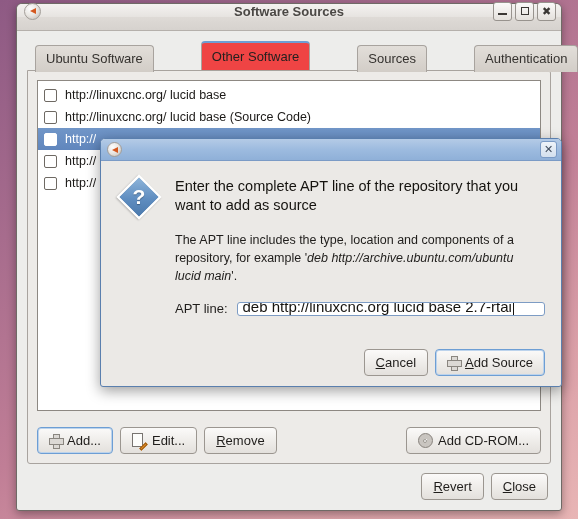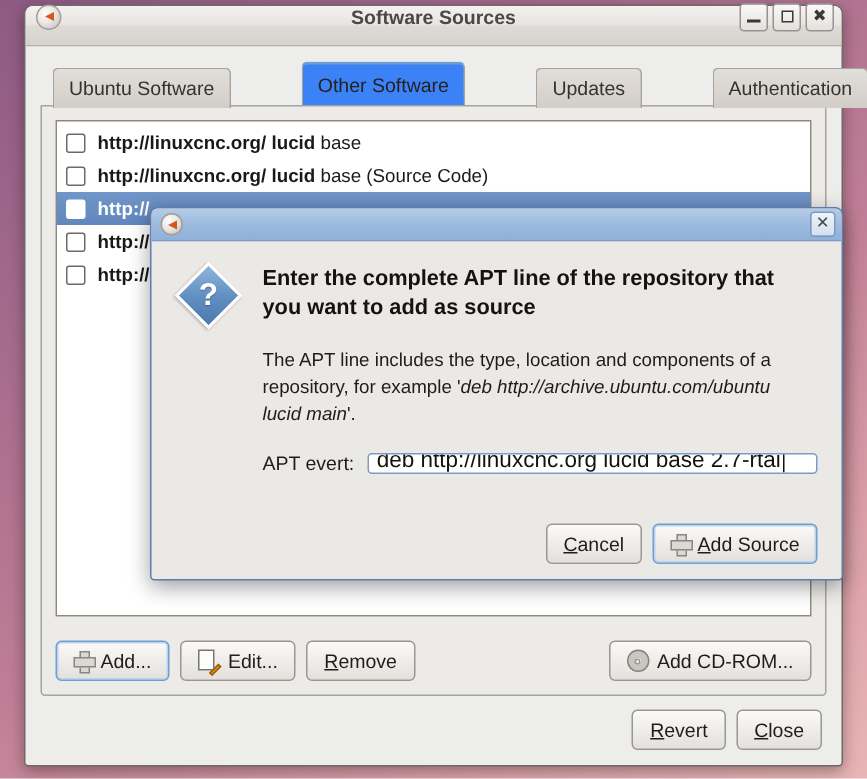--- a/index.html
+++ b/index.html
@@ -74,21 +74,21 @@
     font-size: 13px; color: #35322f;
     border: 1px solid #a8a39e;
     border-bottom: none;
     border-radius: 4px 4px 0 0;
     background: linear-gradient(to bottom, #e2ded9, #d2cdc7);
     margin-right: -1px;
     position: relative; top: 2px;
     white-space: nowrap;
   }
   .tab.active {
-    background: #3b82f6;
+    background: #ef4444;
     border-top: 2px solid #6d9ed4;
     padding-top: 6px;
     top: 0; z-index: 4;
     color: #24211f;
   }
   .tabpage {
     flex: 1; min-height: 0;
     background: #edebe8;
     border: 1px solid #a8a39e;
     border-radius: 0 3px 3px 3px;
@@ -108,21 +108,21 @@
     gap: 8px; padding: 2px 6px; height: 22px;
     font-size: 12.5px; color: #1b1917;
   }
   .row.selected { background: linear-gradient(to bottom, #7196c8, #6086bd); color: #ffffff; }
   .cb {
     width: 13px; height: 13px; flex: none;
     background: #ffffff; border: 1px solid #6e6963; border-radius: 2px;
   }
   .row.selected .cb { border-color: #ffffff; }
   .row .txt { white-space: nowrap; overflow: hidden; }
-  .row .b { font-weight: bold; }
+  .row .b { font-weight: normal; }
 
   .toolrow { display: flex; align-items: center; margin-top: 16px; }
   .btn {
     background: linear-gradient(to bottom, #fbfaf9 0%, #efedea 50%, #e3e0dc 100%);
     border: 1px solid #9b9690; border-radius: 4px;
     padding: 5px 11px; font-size: 13px; color: #1f1d1b;
     display: inline-flex; align-items: center; gap: 5px;
     white-space: nowrap;
   }
   .btn.focus { border-color: #6d9ed4; box-shadow: inset 0 0 0 1px #bcd3ec; }
@@ -183,21 +183,21 @@
     border: 2px solid #ffffff;
     transform: rotate(45deg);
     box-shadow: 0 1px 2px rgba(0,0,0,.25);
   }
   .ico-q span {
     position: absolute; left: 0; top: 0; width: 44px; height: 44px;
     display: flex; align-items: center; justify-content: center;
     color: #ffffff; font-weight: bold; font-size: 21px;
     text-shadow: 0 1px 1px rgba(0,0,0,.3);
   }
-  .dlg-h1 { font-weight: bold; font-size: 14.5px; color: #15130f; line-height: 1.32; padding-top: 2px; }
+  .dlg-h1 { font-weight: normal; font-size: 14.5px; color: #15130f; line-height: 1.32; padding-top: 2px; }
   .dlg-p { margin: 13px 12px 0 58px; font-size: 12.5px; color: #1f1d1b; line-height: 1.42; }
   .dlg-p i { font-style: italic; }
   .aptrow { display: flex; align-items: center; gap: 9px; margin: 16px 0 0 58px; }
   .aptrow label { font-size: 13px; color: #1f1d1b; white-space: nowrap; }
   .aptinput {
     flex: 1; height: 14px;
     background: #ffffff; border: 1px solid #7d9cc4; border-radius: 3px;
     display: flex; align-items: flex-end; padding: 0 5px;
     font-size: 15px; color: #15130f; overflow: hidden; white-space: nowrap;
   }
@@ -224,21 +224,21 @@
       <div class="wbtn">✖</div>
     </div>
   </div>
 
   <div class="body-area">
     <div class="notebook">
 
       <div class="tabstrip">
         <div class="tab">Ubuntu Software</div>
         <div class="tab active">Other Software</div>
-        <div class="tab">Updates</div>
+        <div class="tab">Sources</div>
         <div class="tab">Authentication</div>
         <div class="tab">Statistics</div>
       </div>
 
       <div class="tabpage">
 
         <div class="listbox">
           <div class="row">
             <div class="cb"></div>
             <div class="txt"><span class="b">http://linuxcnc.org/</span> <span class="b">lucid</span> <span>base</span></div>
@@ -312,21 +312,21 @@
       <div class="ico-q">
         <div class="dia"></div>
         <span>?</span>
       </div>
       <div class="dlg-h1">Enter the complete APT line of the repository that you want to add as source</div>
     </div>
 
     <div class="dlg-p"><span>The APT line includes the type, location and components of a repository, for example  '</span><i>deb http://archive.ubuntu.com/ubuntu lucid main</i><span>'.</span></div>
 
     <div class="aptrow">
-      <label>APT evert:</label>
+      <label>APT line:</label>
       <div class="aptinput">
         <span>deb http://linuxcnc.org lucid base 2.7-rtai</span>
         <span class="caret"></span>
       </div>
     </div>
 
     <div class="dlg-btns">
       <div class="btn">
         <span><u>C</u><span>ancel</span></span>
       </div>

